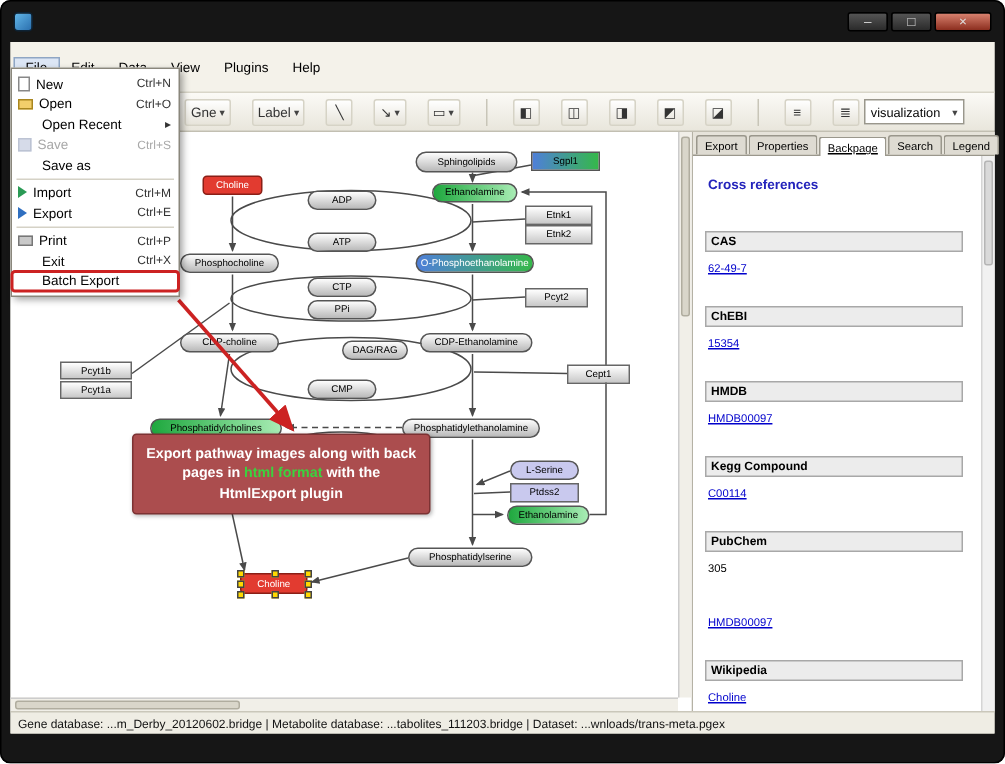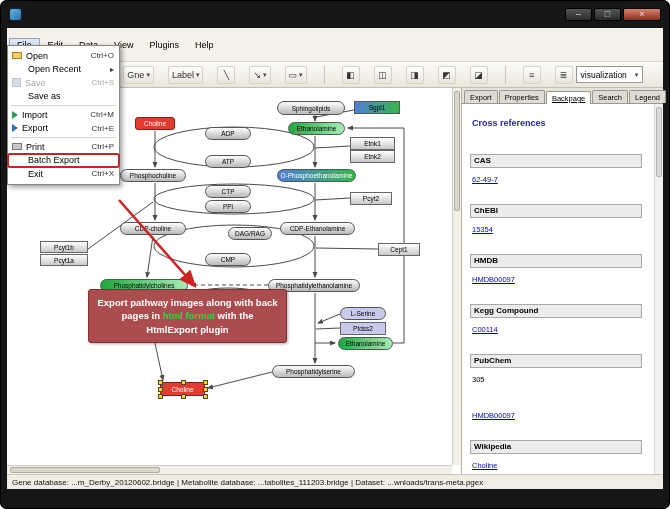--- a/index.html
+++ b/index.html
@@ -333,20 +333,25 @@
     </div>
 
     <div class="statusbar">
       <span>Gene database: ...m_Derby_20120602.bridge | Metabolite database: ...tabolites_111203.bridge | Dataset: ...wnloads/trans-meta.pgex</span>
     </div>
 
   </div>
 
   <div class="file-menu" id="file-menu">
       <div class="mitem">
+        <span class="mi ic-new"></span>
+        <span class="mlabel">New</span>
+        <span class="mshort">Ctrl+N</span>
+      </div>
+      <div class="mitem">
         <span class="mi ic-open"></span>
         <span class="mlabel">Open</span>
         <span class="mshort">Ctrl+O</span>
       </div>
       <div class="mitem">
         <span class="mi"></span>
         <span class="mlabel">Open Recent</span>
         <span class="mshort">▸</span>
       </div>
       <div class="mitem dis">
@@ -369,29 +374,29 @@
         <span class="mi ic-export"></span>
         <span class="mlabel">Export</span>
         <span class="mshort">Ctrl+E</span>
       </div>
       <div class="msep"></div>
       <div class="mitem">
         <span class="mi ic-print"></span>
         <span class="mlabel">Print</span>
         <span class="mshort">Ctrl+P</span>
       </div>
+      <div class="mitem">
+        <span class="mi"></span>
+        <span class="mlabel">Exit</span>
+        <span class="mshort">Ctrl+X</span>
+      </div>
       <div class="mitem hl">
         <span class="mi"></span>
         <span class="mlabel">Batch Export</span>
         <span class="mshort"></span>
-      </div>
-      <div class="mitem">
-        <span class="mi"></span>
-        <span class="mlabel">Exit</span>
-        <span class="mshort">Ctrl+X</span>
       </div>
     </div>
 
   <svg class="annot">
     <defs>
       <marker id="arrRed" markerWidth="8" markerHeight="8" refX="5" refY="3" orient="auto">
         <path d="M0,0 L7,3 L0,6 z" fill="#cc2222"></path>
       </marker>
     </defs>
     <line x1="119" y1="200" x2="193" y2="284" stroke="#cc2222" stroke-width="2.5" marker-end="url(#arrRed)"></line>

